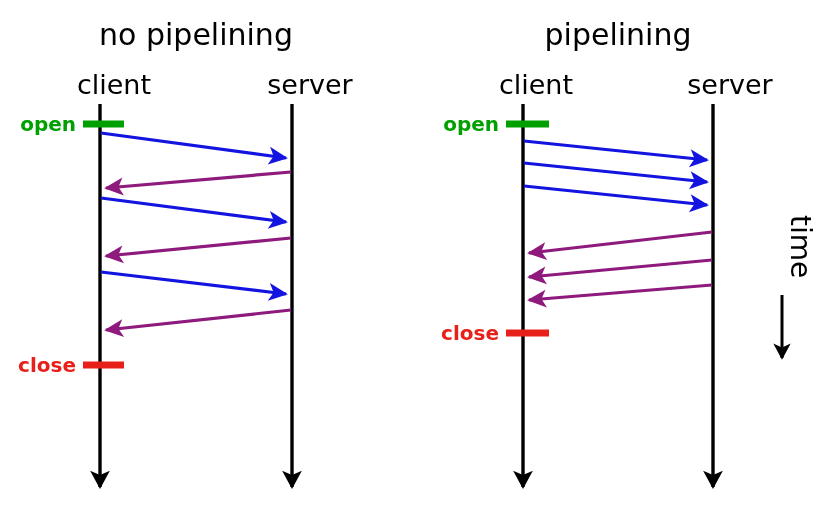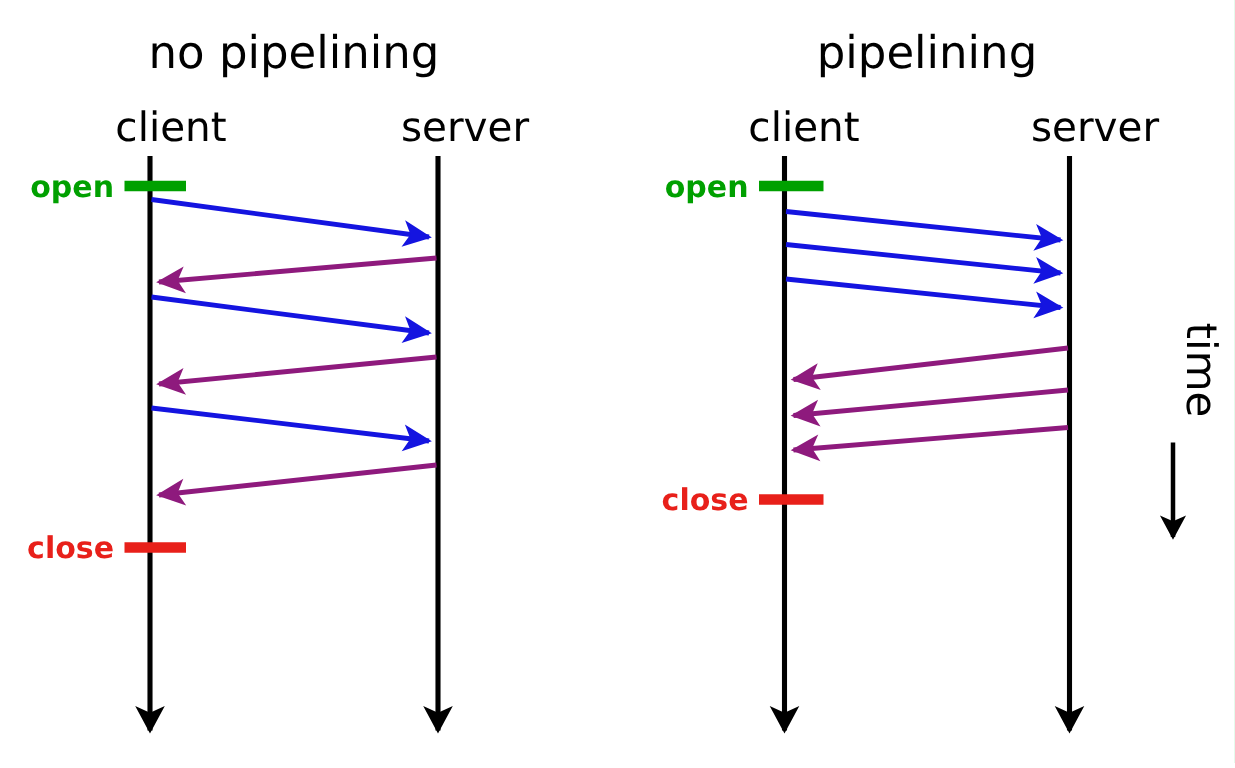--- a/index.html
+++ b/index.html
@@ -10,21 +10,21 @@
   body {
     width: 823px;
     height: 512px;
     overflow: hidden;
     font-family: "DejaVu Sans", "Liberation Sans", sans-serif;
   }
   #diagram-root {
     position: relative;
     width: 823px;
     height: 512px;
-    background: #86efac;
+    background: #fdba74;
   }
   svg#seq-svg {
     display: block;
     width: 823px;
     height: 512px;
   }
   text {
     font-family: "DejaVu Sans", "Liberation Sans", sans-serif;
     dominant-baseline: alphabetic;
   }

